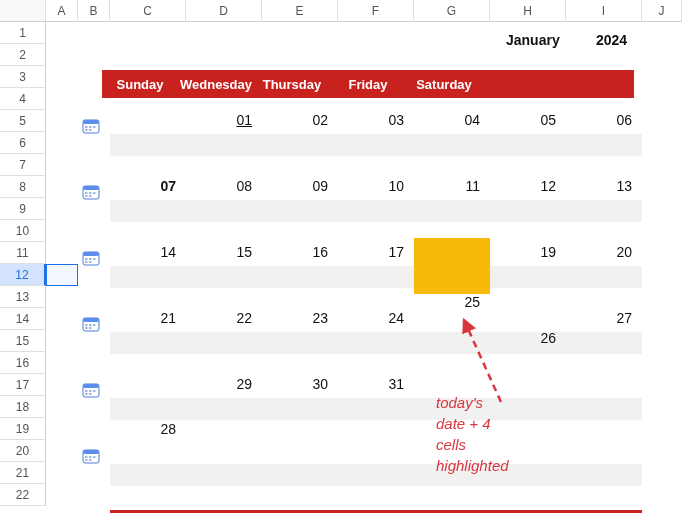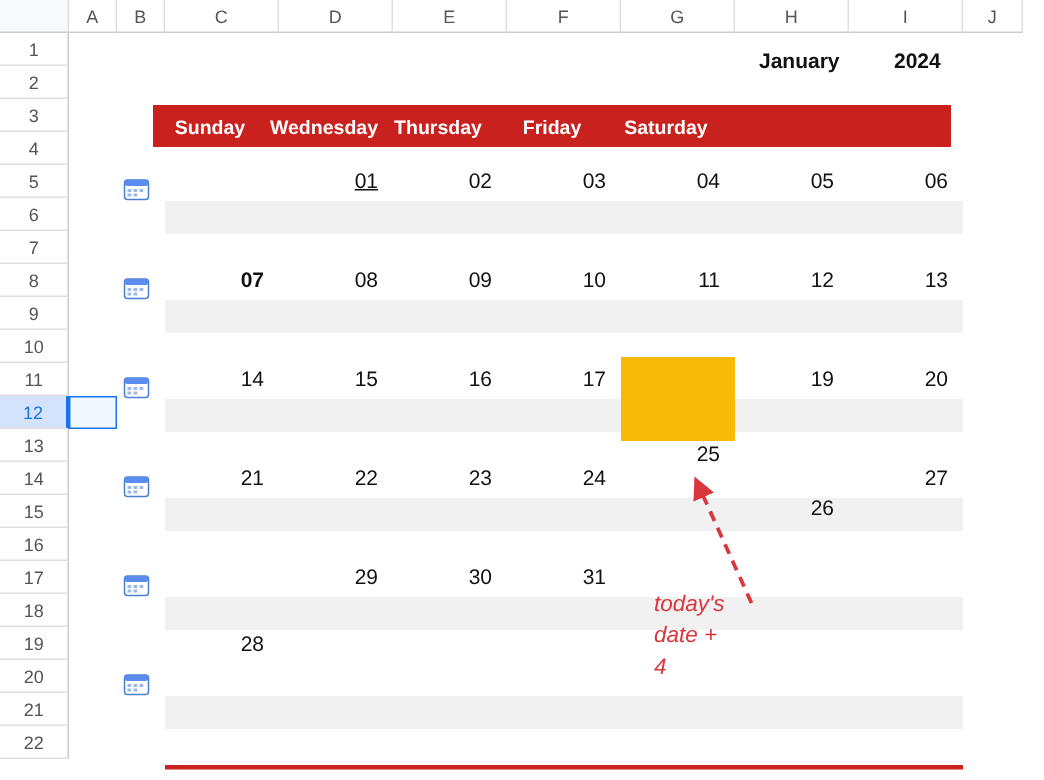--- a/index.html
+++ b/index.html
@@ -199,17 +199,18 @@
       <defs>
         <marker id="ah" markerWidth="8" markerHeight="8" refX="5" refY="3" orient="auto">
           <path d="M0,0 L6,3 L0,6 Z" fill="#d9363e"></path>
         </marker>
       </defs>
       <line x1="55" y1="90" x2="18" y2="8" stroke="#d9363e" stroke-width="2.5" stroke-dasharray="7,5" marker-end="url(#ah)"></line>
     </svg>
 
     <div class="annotation" style="left:390px; top:370px;">
       <div>today's date + 4</div>
+      <div>cells highlighted</div>
     </div>
 
     <div class="bottom-red" style="left:64px; top:488px; width:532px;"></div>
   </div>
 </div>
 
 </body></html>

